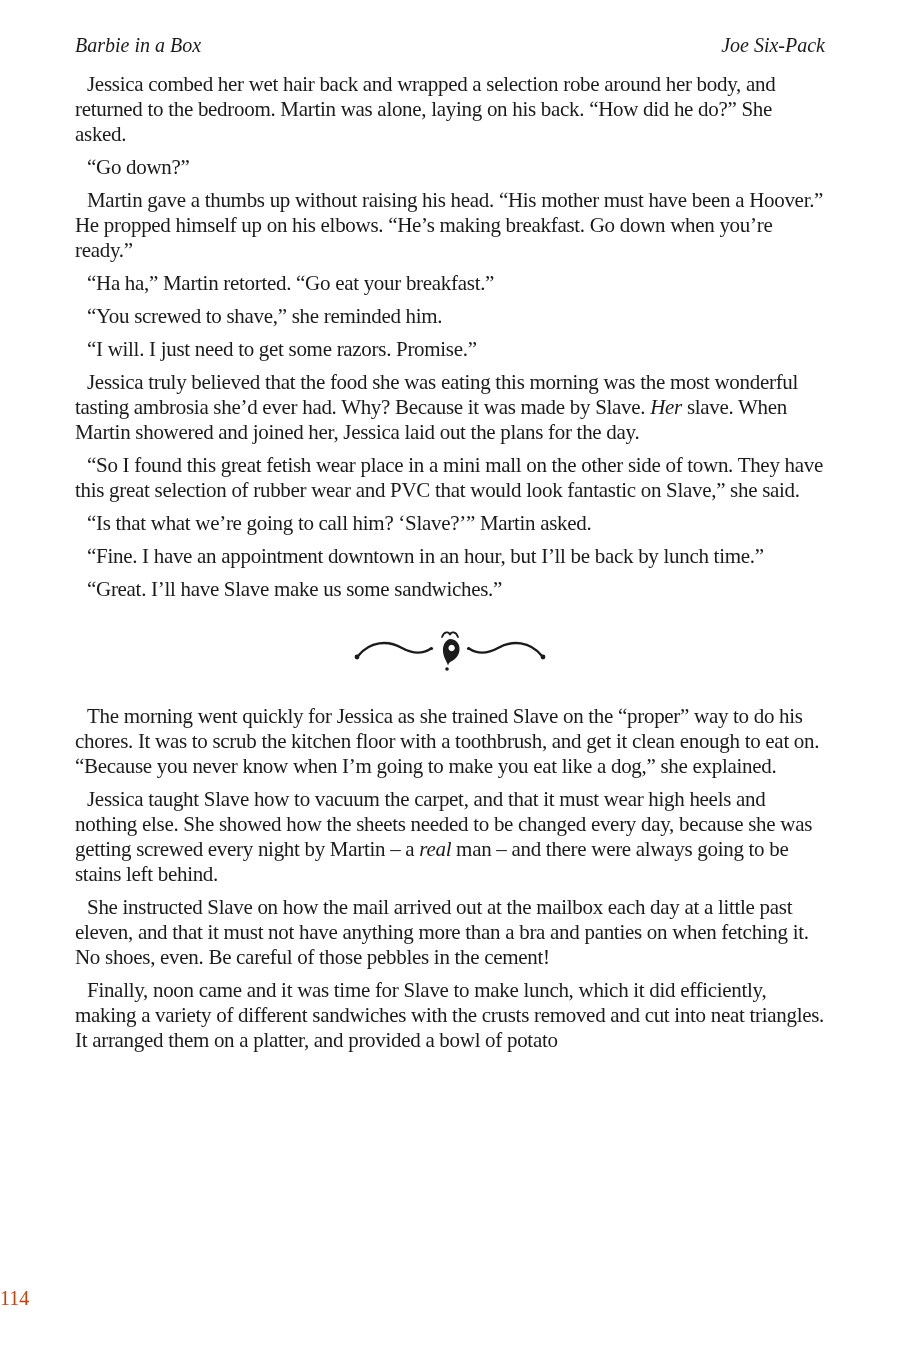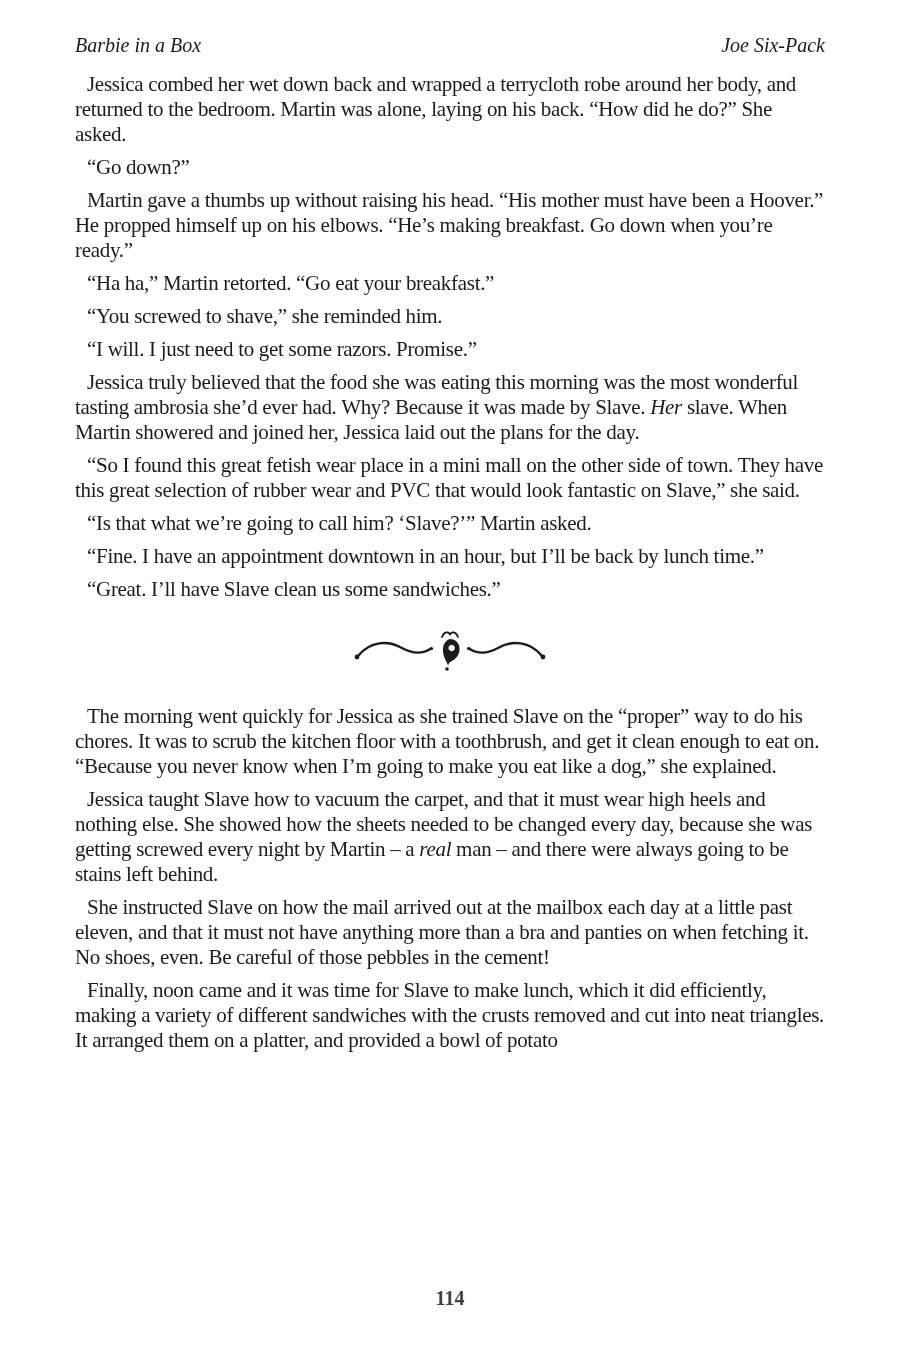--- a/index.html
+++ b/index.html
@@ -51,48 +51,46 @@
   }
   .divider svg {
     display: inline-block;
     vertical-align: middle;
   }
   .page-footer {
     position: absolute;
     left: 0;
     right: 0;
     bottom: 40px;
-    text-align: center;
     font-size: 20px;
-    color: #404040;
-    font-weight: bold;
+    color: #c2410c;
   }
 </style>
 </head>
 <body>
 
 <div class="page">
 
   <header class="running-header">
     <span>Barbie in a Box</span>
     <span>Joe Six-Pack</span>
   </header>
 
   <main class="body-text">
-      <p><span>Jessica combed her wet down back and wrapped a terrycloth robe around her body, and returned to the bedroom. Martin was alone, laying on his back. “How did he do?” She asked.</span></p>
+      <p><span>Jessica combed her wet hair back and wrapped a selection robe around her body, and returned to the bedroom. Martin was alone, laying on his back. “How did he do?” She asked.</span></p>
       <p><span>“Go down?”</span></p>
       <p><span>Martin gave a thumbs up without raising his head. “His mother must have been a Hoover.” He propped himself up on his elbows. “He’s making breakfast. Go down when you’re ready.”</span></p>
       <p><span>“Ha ha,” Martin retorted. “Go eat your breakfast.”</span></p>
       <p><span>“You screwed to shave,” she reminded him.</span></p>
       <p><span>“I will. I just need to get some razors. Promise.”</span></p>
       <p><span>Jessica truly believed that the food she was eating this morning was the most wonderful tasting ambrosia she’d ever had. Why? Because it was made by Slave. </span><em>Her</em><span> slave. When Martin showered and joined her, Jessica laid out the plans for the day.</span></p>
       <p><span>“So I found this great fetish wear place in a mini mall on the other side of town. They have this great selection of rubber wear and PVC that would look fantastic on Slave,” she said.</span></p>
       <p><span>“Is that what we’re going to call him? ‘Slave?’” Martin asked.</span></p>
       <p><span>“Fine. I have an appointment downtown in an hour, but I’ll be back by lunch time.”</span></p>
-      <p><span>“Great. I’ll have Slave clean us some sandwiches.”</span></p>
+      <p><span>“Great. I’ll have Slave make us some sandwiches.”</span></p>
   <div class="divider">
     <svg width="200" height="46" viewBox="0 0 200 46" aria-hidden="true">
       <g fill="#1b1b1b" stroke="#1b1b1b">
 
         <circle cx="7" cy="29" r="2.4" stroke="none"></circle>
         <path d="M8,28 C20,13 38,12 52,20 C62,25.5 72,26.5 81,20.5" fill="none" stroke-width="2.4" stroke-linecap="round"></path>
         <circle cx="81.5" cy="20.5" r="1.6" stroke="none"></circle>
 
         <circle cx="193" cy="29" r="2.4" stroke="none"></circle>
         <path d="M192,28 C180,13 162,12 148,20 C138,25.5 128,26.5 119,20.5" fill="none" stroke-width="2.4" stroke-linecap="round"></path>

